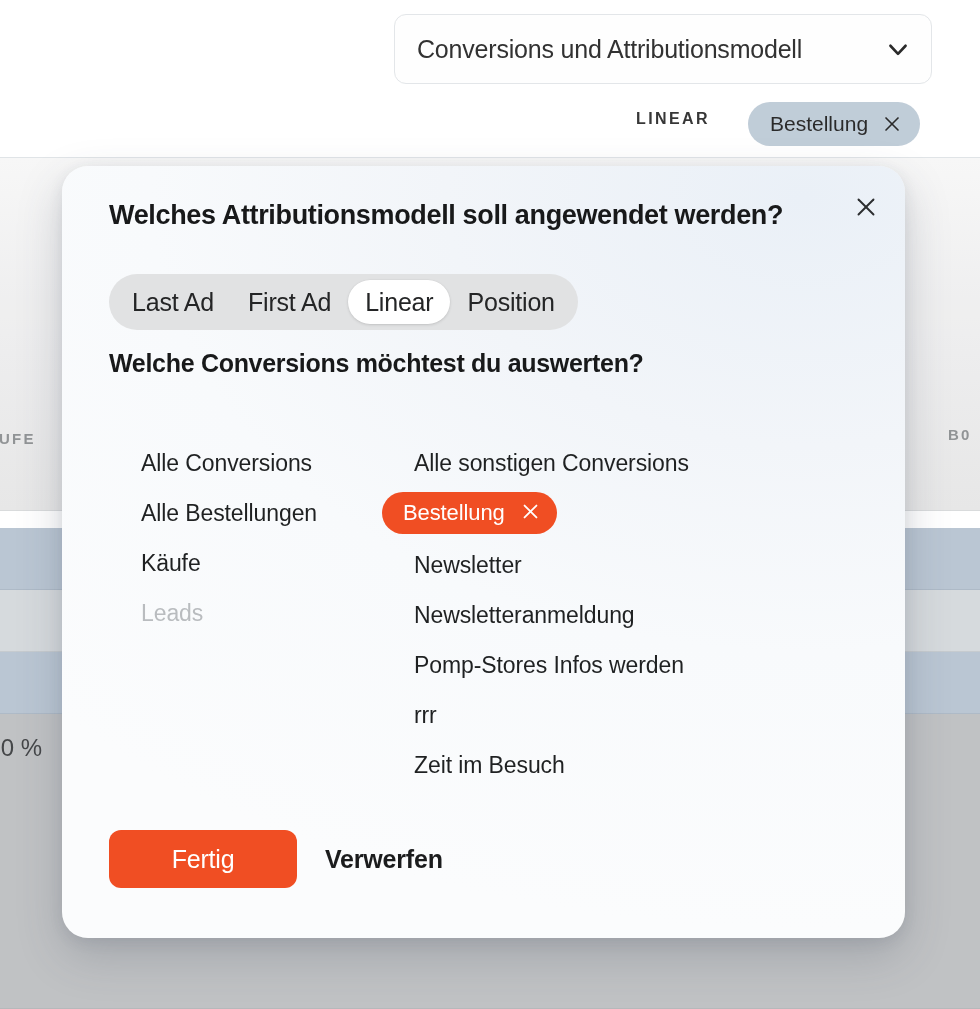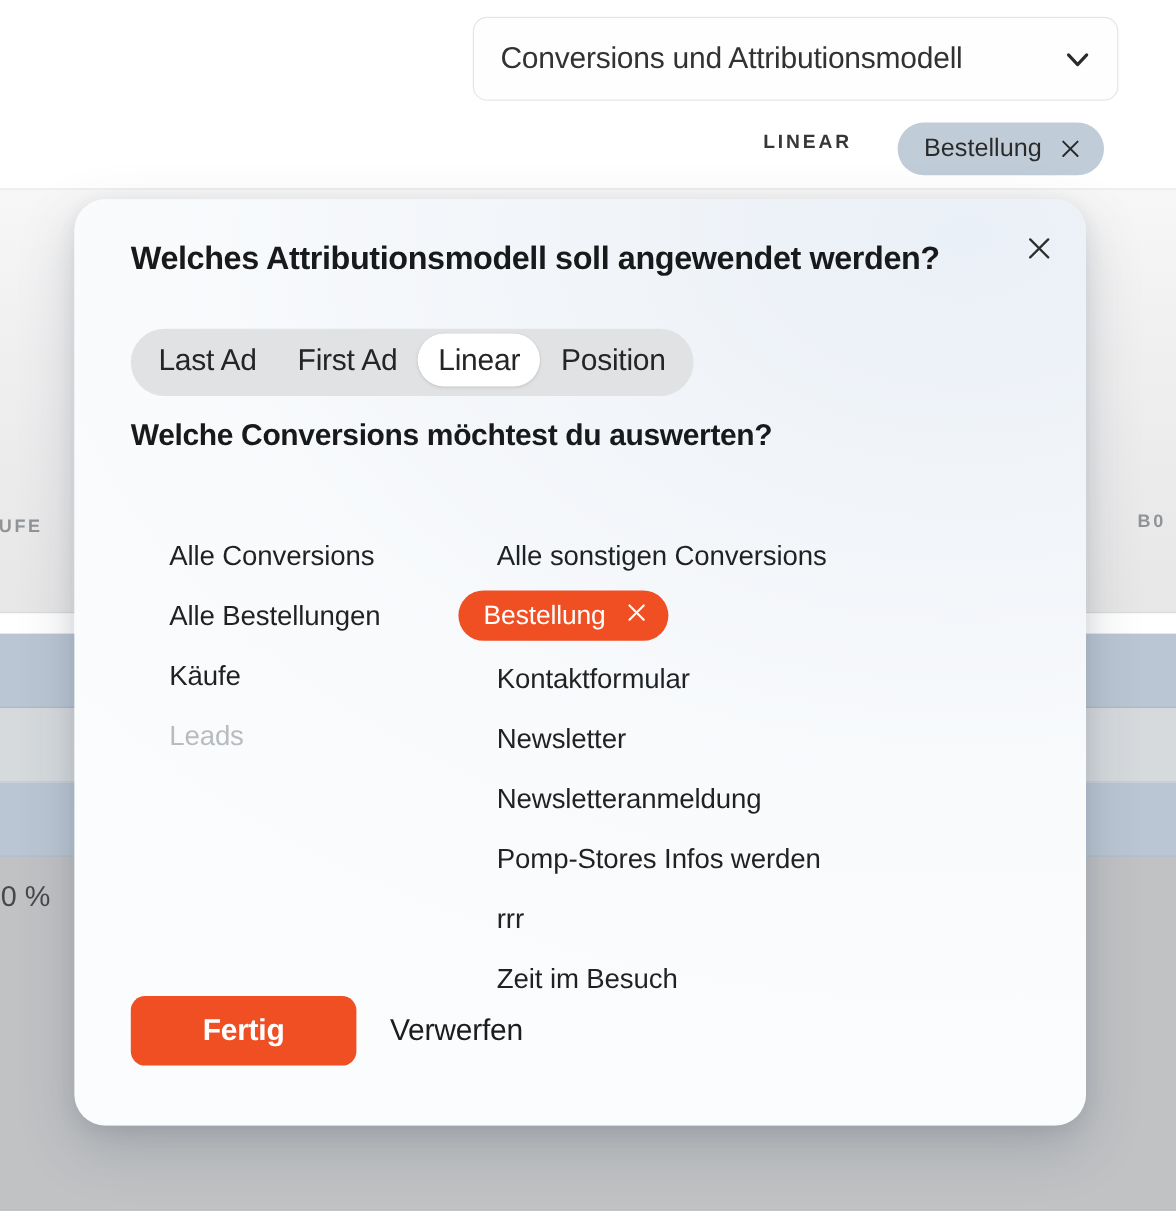--- a/index.html
+++ b/index.html
@@ -104,21 +104,21 @@
 
   .modal-title {
     position: absolute; left: 47px; top: 34px;
     font-size: 27px; font-weight: 700; color: #18191a;
     letter-spacing: -0.35px; white-space: nowrap;
   }
 
   .seg {
     position: absolute; left: 47px; top: 108px;
     height: 56px; background: #e1e2e3; border-radius: 28px;
-    display: flex; padding: 4px 6px; box-sizing: border-box;
+    display: flex; align-items: center; padding: 14px 6px; box-sizing: border-box;
   }
   .seg-item {
     height: 44px; padding: 0 17px; border-radius: 22px;
     display: flex; align-items: center; justify-content: center;
     font-size: 25px; color: #242526; letter-spacing: -0.2px;
     cursor: pointer; white-space: nowrap;
   }
   .seg-item.active {
     background: #ffffff;
     box-shadow: 0 1px 3px rgba(0,0,0,0.13), 0 0 0 0.5px rgba(0,0,0,0.03);
@@ -147,27 +147,27 @@
   }
   .chip-orange-label { font-size: 22px; color: #ffffff; letter-spacing: -0.1px; }
 
   .modal-footer {
     position: absolute; left: 47px; bottom: 50px;
     display: flex; align-items: center; gap: 28px;
   }
   .btn-primary {
     height: 58px; min-width: 188px; padding: 0 30px;
     background: #f04e23; border: none; border-radius: 12px;
-    color: #ffffff; font-size: 25px; font-weight: 700;
+    color: #ffffff; font-size: 25px; font-weight: 400;
     font-family: "Liberation Sans", sans-serif;
     letter-spacing: -0.2px; cursor: pointer;
   }
   .btn-text {
     background: none; border: none; padding: 0;
-    font-size: 25px; font-weight: 400; color: #1b1c1d;
+    font-size: 25px; font-weight: 700; color: #1b1c1d;
     font-family: "Liberation Sans", sans-serif;
     letter-spacing: -0.2px; cursor: pointer;
   }
 </style>
 </head>
 <body>
 
 <div id="root">
 
   <div class="bg-table">
@@ -247,21 +247,20 @@
 
     <div class="col-right" id="col-right">
         <div class="opt">Alle sonstigen Conversions</div>
         <div><div class="chip-orange">
             <span class="chip-orange-label">Bestellung</span>
             <span><svg viewBox="0 0 24 24" width="19" height="19" fill="none" stroke="#ffffff" stroke-width="2.3" stroke-linecap="round">
                 <line x1="4.5" y1="4.5" x2="19.5" y2="19.5"></line>
                 <line x1="19.5" y1="4.5" x2="4.5" y2="19.5"></line>
               </svg></span>
           </div></div>
-        <div class="opt">Kontaktformular</div>
         <div class="opt">Newsletter</div>
         <div class="opt">Newsletteranmeldung</div>
         <div class="opt">Pomp-Stores Infos werden</div>
         <div class="opt">rrr</div>
         <div class="opt">Zeit im Besuch</div>
       </div>
 
     <div class="modal-footer">
       <button class="btn-primary">Fertig</button>
       <button class="btn-text">Verwerfen</button>

